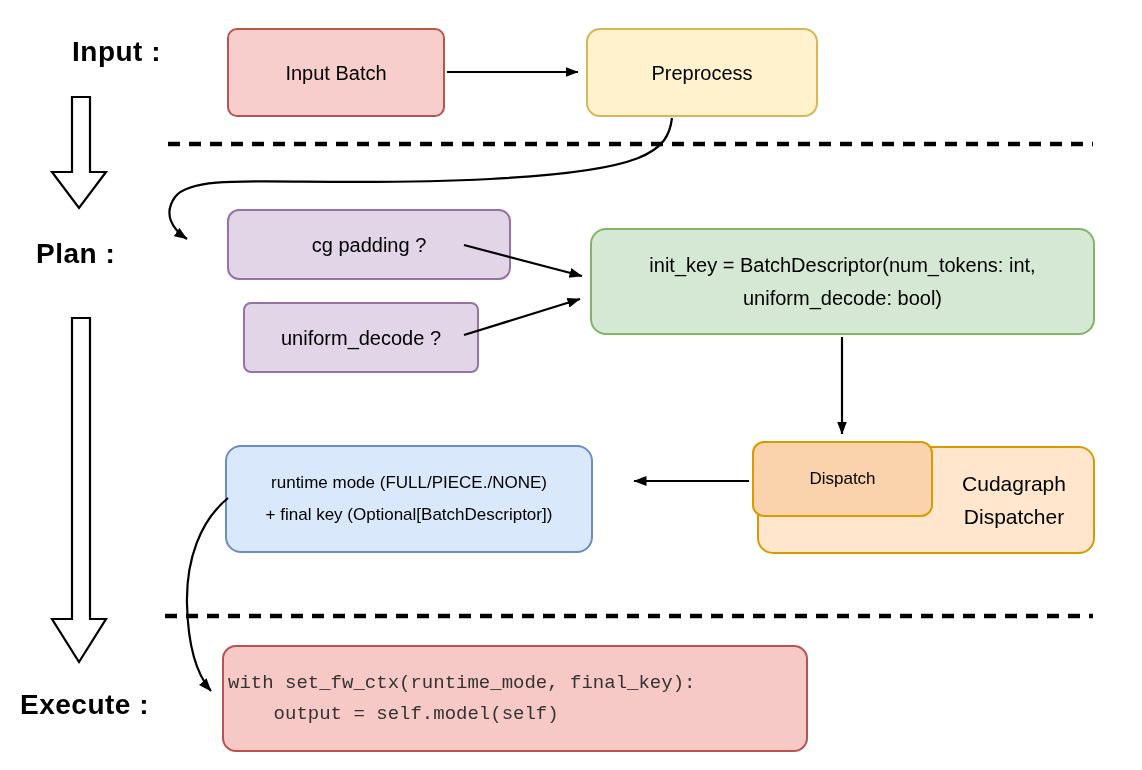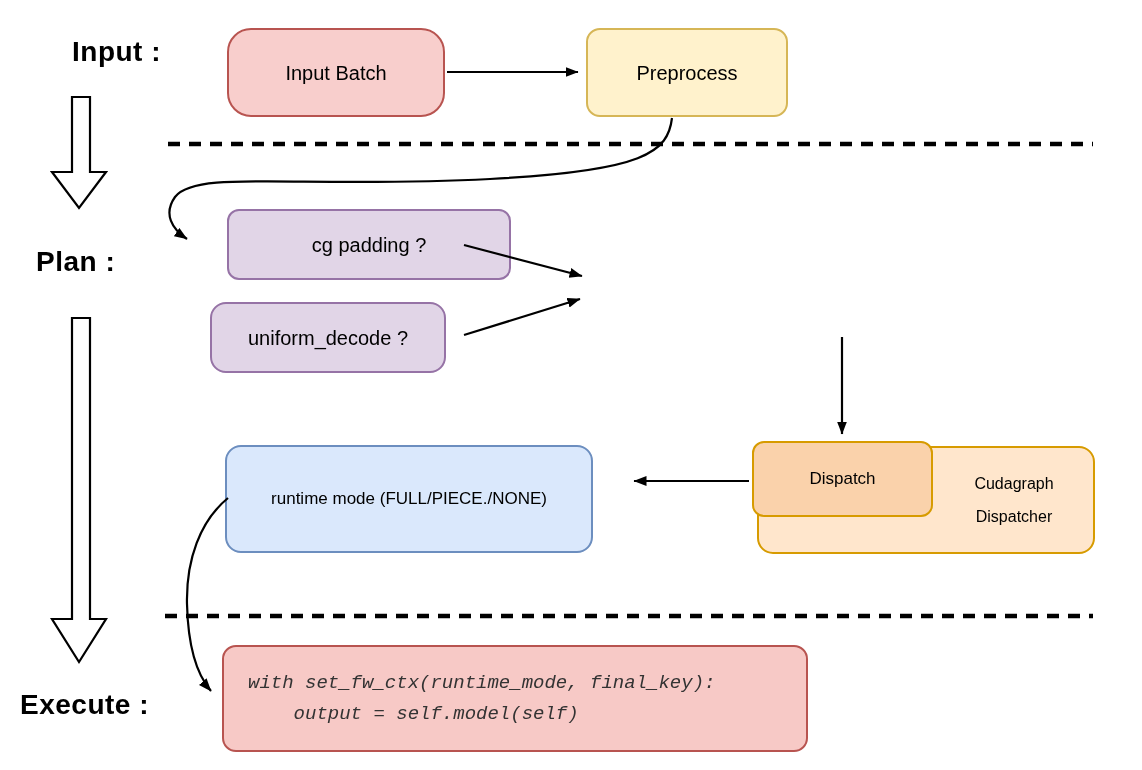--- a/index.html
+++ b/index.html
@@ -10,107 +10,112 @@
   .phase-label{
     position:absolute;font-size:28px;font-weight:700;letter-spacing:.5px;white-space:nowrap;
   }
   .node{
     position:absolute;box-sizing:border-box;display:flex;flex-direction:column;
     align-items:center;justify-content:center;text-align:center;line-height:32px;
   }
   .node .ln{display:block;}
   .node-input-batch{
     left:227px;top:28px;width:218px;height:89px;font-size:20px;
-    background:var(--pink_fill,#f8cecc);border:2px solid var(--pink_stroke,#b85450);border-radius:24px;
+    background:var(--pink_fill,#f8cecc);border:2px solid var(--pink_stroke,#b85450);border-radius:10px;
   }
   .node-preprocess{
-    left:586px;top:28px;width:202px;height:89px;font-size:20px;
+    left:586px;top:28px;width:232px;height:89px;font-size:20px;
     background:var(--yellow_fill,#fff2cc);border:2px solid var(--yellow_stroke,#d6b656);border-radius:14px;
   }
   .node-cg-padding{
     left:227px;top:209px;width:284px;height:71px;font-size:20px;
     background:var(--purple_fill,#e1d5e7);border:2px solid var(--purple_stroke,#9673a6);border-radius:12px;
   }
   .node-uniform-decode{
-    left:210px;top:302px;width:236px;height:71px;font-size:20px;
-    background:var(--purple_fill,#e1d5e7);border:2px solid var(--purple_stroke,#9673a6);border-radius:16px;
+    left:243px;top:302px;width:236px;height:71px;font-size:20px;
+    background:var(--purple_fill,#e1d5e7);border:2px solid var(--purple_stroke,#9673a6);border-radius:8px;
   }
   .node-init-key{
     left:590px;top:228px;width:505px;height:107px;font-size:20px;line-height:33px;
     background:var(--green_fill,#d5e8d4);border:2px solid var(--green_stroke,#82b366);border-radius:16px;
   }
   .node-cudagraph{
     left:757px;top:446px;width:338px;height:108px;
     background:var(--orange_fill,#ffe6cc);border:2px solid var(--orange_stroke,#d79b00);border-radius:16px;
   }
   .cudagraph-label{
     position:absolute;left:935px;top:467px;width:158px;text-align:center;
-    font-size:16px;line-height:33px;z-index:3;
+    font-size:21px;line-height:33px;z-index:3;
   }
   .node-dispatch{
     left:752px;top:441px;width:181px;height:76px;font-size:17px;
     background:var(--orange_inner_fill,#fad2ab);border:2px solid var(--orange_stroke,#d79b00);border-radius:12px;
     z-index:2;
   }
   .node-runtime{
     left:225px;top:445px;width:368px;height:108px;font-size:17px;line-height:32px;
     background:var(--blue_fill,#dae8fc);border:2px solid var(--blue_stroke,#6c8ebf);border-radius:16px;
   }
   .node-code{
     left:222px;top:645px;width:586px;height:107px;
     background:var(--code_fill,#f7c9c6);border:2px solid var(--pink_stroke,#b85450);border-radius:14px;
-    align-items:flex-start;justify-content:center;padding-left:24px;
+    align-items:flex-start;justify-content:center;padding-left:4px;
     font-family:"Liberation Mono","DejaVu Sans Mono",monospace;font-size:19px;line-height:31px;
-    color:var(--code_text_color,#333);text-align:left;font-style:italic;
+    color:var(--code_text_color,#333);text-align:left;
   }
   .node-code .ln{white-space:pre;}
   #wires{position:absolute;left:0;top:0;z-index:5;pointer-events:none;}
   .wire{stroke:var(--line_color,#000);stroke-width:2.2;fill:none;}
   .divider{stroke:var(--line_color,#000);stroke-width:4.5;stroke-dasharray:12 9;fill:none;}
   .hollow-arrow{fill:#fff;stroke:var(--line_color,#000);stroke-width:2.2;stroke-linejoin:miter;}
   .arrow-head{fill:var(--line_color,#000);}
 </style>
 </head>
 <body>
 
 <div id="canvas">
 
   <div class="phase-label" style="left:28px;top:36px;margin-left:44px;">Input :</div>
-  <div class="phase-label" style="left:36px;top:238px;margin-top:8px;">Plan :</div>
+  <div class="phase-label" style="left:36px;top:238px;">Plan :</div>
   <div class="phase-label" style="left:20px;top:674px;margin-top:15px;">Execute :</div>
 
   <div class="node node-input-batch">
     <span class="ln">Input Batch</span>
   </div>
 
   <div class="node node-preprocess">
     <span class="ln">Preprocess</span>
   </div>
 
   <div class="node node-cg-padding">
     <span class="ln">cg padding ?</span>
   </div>
 
   <div class="node node-uniform-decode">
     <span class="ln">uniform_decode ?</span>
   </div>
 
+  <div class="node node-init-key">
+    <span class="ln">init_key = BatchDescriptor(num_tokens: int,</span>
+    <span class="ln">uniform_decode: bool)</span>
+  </div>
 
   <div class="node node-cudagraph"></div>
   <div class="cudagraph-label">
     <span class="ln">Cudagraph</span>
     <span class="ln">Dispatcher</span>
   </div>
 
   <div class="node node-dispatch">
     <span class="ln">Dispatch</span>
   </div>
 
   <div class="node node-runtime">
     <span class="ln">runtime mode (FULL/PIECE./NONE)</span>
+    <span class="ln">+ final key (Optional[BatchDescriptor])</span>
   </div>
 
   <div class="node node-code">
     <span class="ln">with set_fw_ctx(runtime_mode, final_key):</span>
     <span class="ln">    output = self.model(self)</span>
   </div>
 
   <svg id="wires" width="1142" height="770" viewBox="0 0 1142 770">
     <defs>
       <marker id="ah" markerUnits="userSpaceOnUse" markerWidth="14" markerHeight="11" refX="12.5" refY="5" orient="auto">

